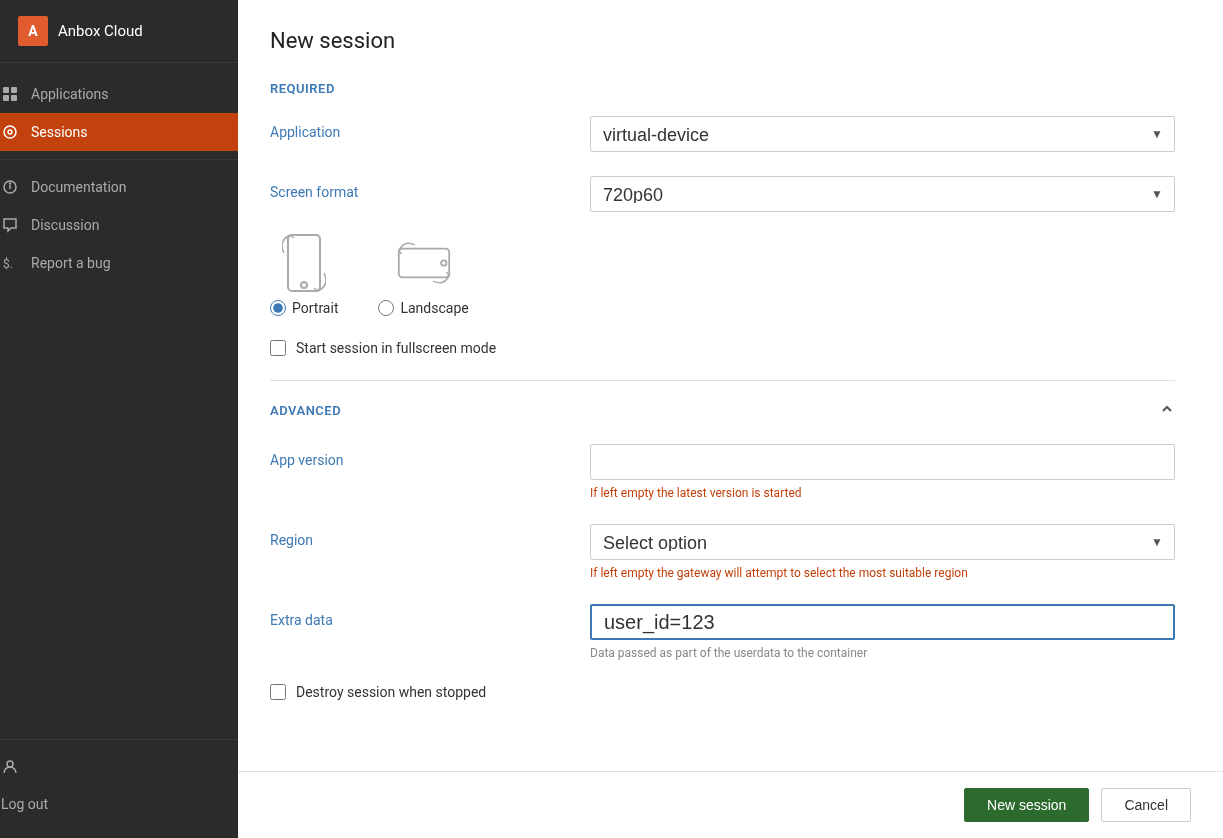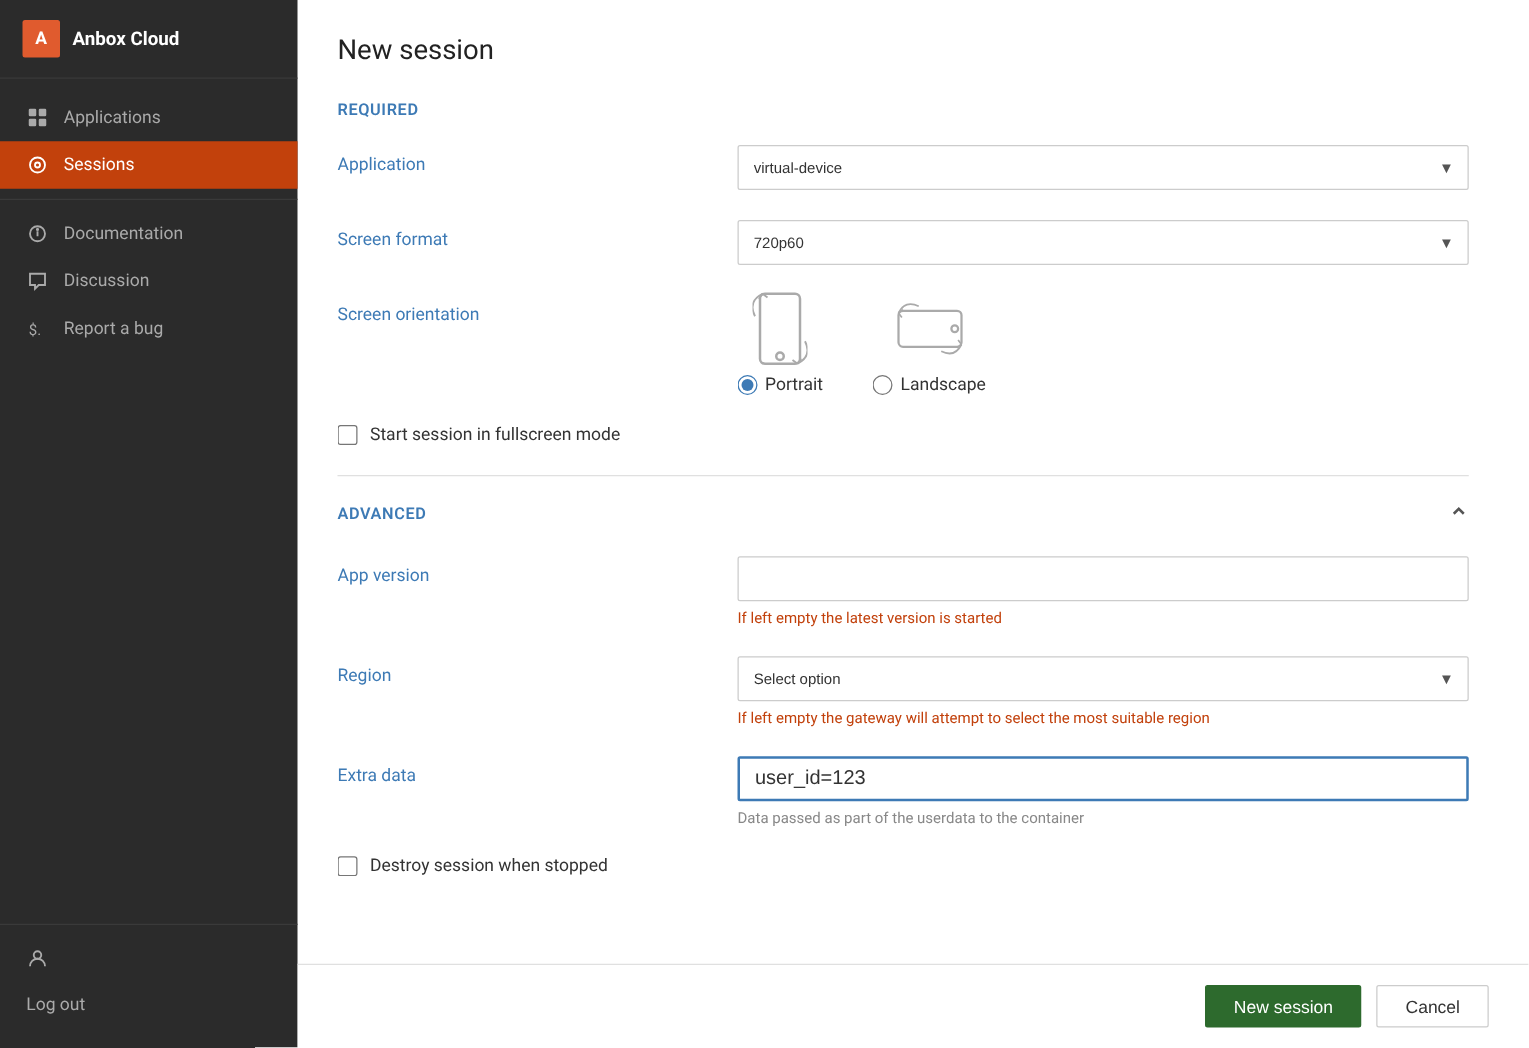--- a/index.html
+++ b/index.html
@@ -27,31 +27,31 @@
       background: #e05b2e;
       color: #fff;
       display: flex; align-items: center; justify-content: center;
       font-weight: bold; font-size: 14px;
       border-radius: 2px;
       flex-shrink: 0;
     }
     .logo-text {
       color: #fff;
       font-size: 15px;
-      font-weight: 700;
+      font-weight: 400;
     }
     .sidebar-nav {
       padding: 12px 0;
       flex: 1;
     }
     .sidebar-item {
       display: flex;
       align-items: center;
       gap: 12px;
-      padding: 10px 21px;
+      padding: 10px 1px;
       cursor: pointer;
       color: #aaa;
       font-size: 14px;
       transition: background 0.15s;
     }
     .sidebar-item.active { background: #c2410c; color: #fff; }
     .sidebar-icon {
       width: 18px; height: 18px;
       display: flex; align-items: center; justify-content: center;
       font-size: 15px;
@@ -113,21 +113,21 @@
 
     .select-wrapper {
       position: relative;
       width: 100%;
     }
     .select-field {
       width: 100%;
       padding: 8px 36px 8px 12px;
       border: 1px solid #ccc;
       border-radius: 2px;
-      font-size: 12px;
+      font-size: 18px;
       color: #333;
       appearance: none;
       background: #fff;
       cursor: pointer;
       height: 36px;
     }
     .select-arrow {
       position: absolute;
       right: 12px;
       top: 50%;
@@ -135,21 +135,21 @@
       pointer-events: none;
       color: #555;
       font-size: 12px;
     }
 
     .text-input {
       width: 100%;
       padding: 8px 12px;
       border: 1px solid #ccc;
       border-radius: 2px;
-      font-size: 16px;
+      font-size: 20px;
       color: #333;
       height: 36px;
     }
     .text-input.focused { border-color: #3d7ab5; border-width: 2px; }
 
     .hint-text {
       font-size: 12px;
       color: #c2410c;
       margin-top: 6px;
     }
@@ -364,21 +364,20 @@
             <option>720p60</option>
             <option>1080p60</option>
             <option>480p30</option>
           </select>
           <span class="select-arrow">▼</span>
         </div>
       </div>
     </div>
 
     <div class="form-row">
-      <div class="form-label">Screen orientation</div>
       <div class="form-control">
         <div class="orientation-options">
 
           <div class="orientation-option">
             <div class="orientation-icon">
               <svg width="44" height="60" viewBox="0 0 44 60" fill="none" stroke="#aaa" stroke-width="2">
                 <rect x="6" y="2" width="32" height="56" rx="4"></rect>
                 <circle cx="22" cy="52" r="3" stroke="#aaa"></circle>
 
                 <path d="M2 20 Q-4 8 8 2" stroke="#aaa" stroke-width="1.5" fill="none"></path>

